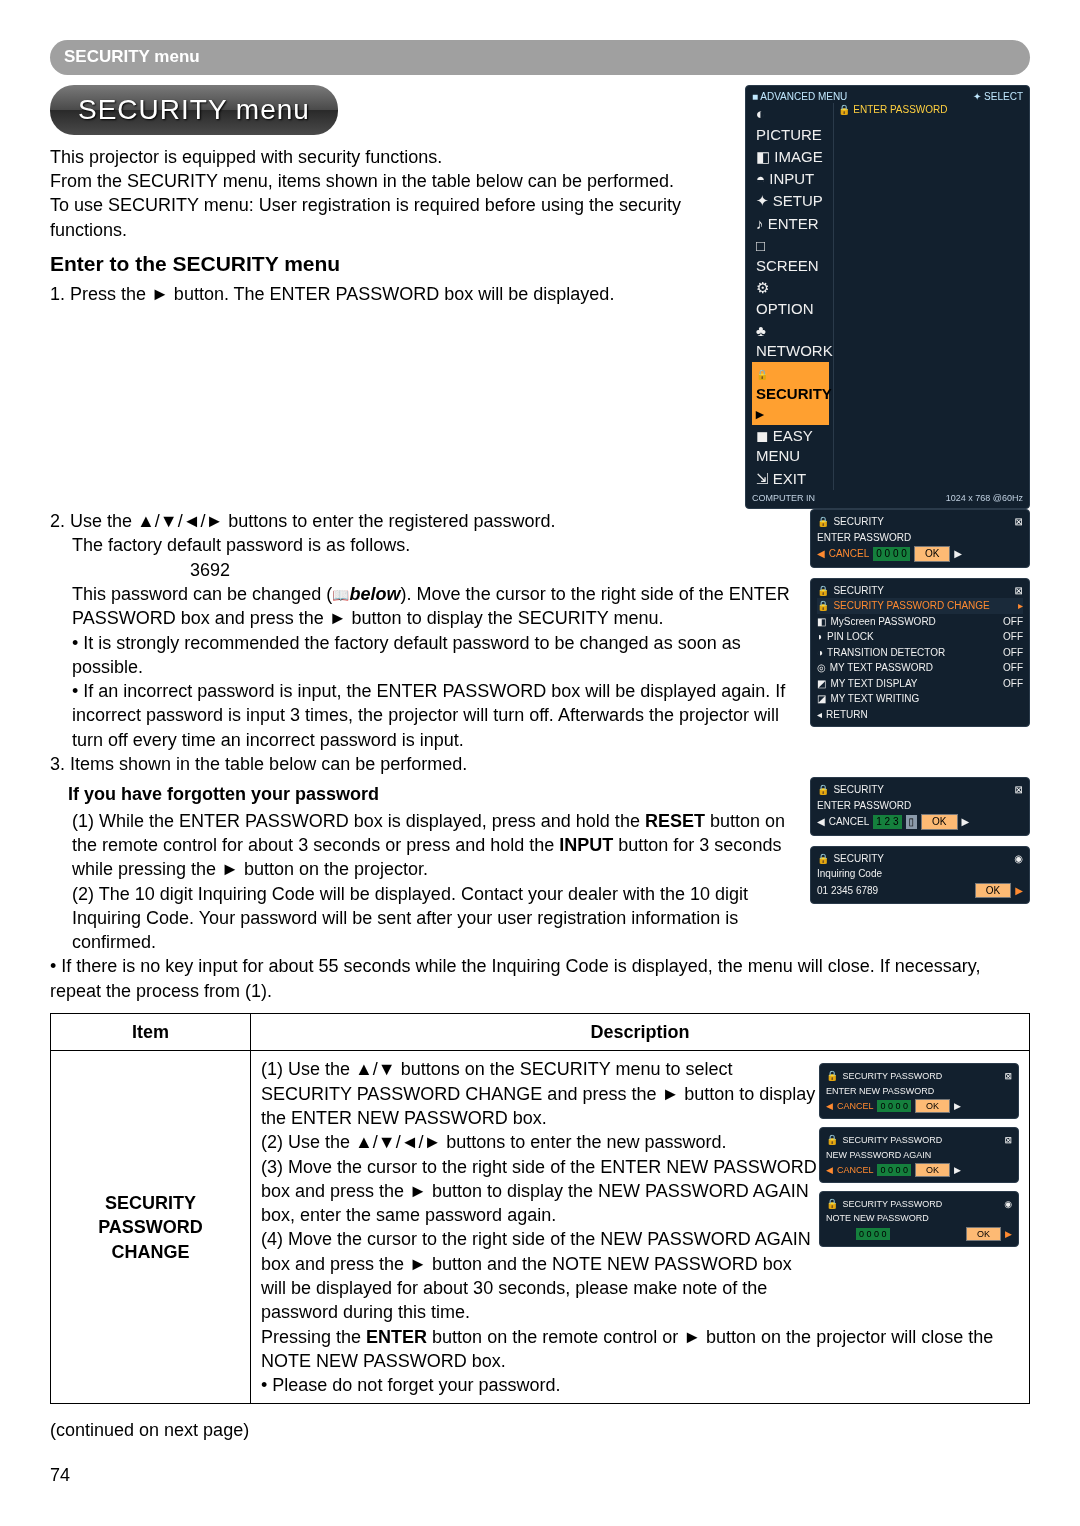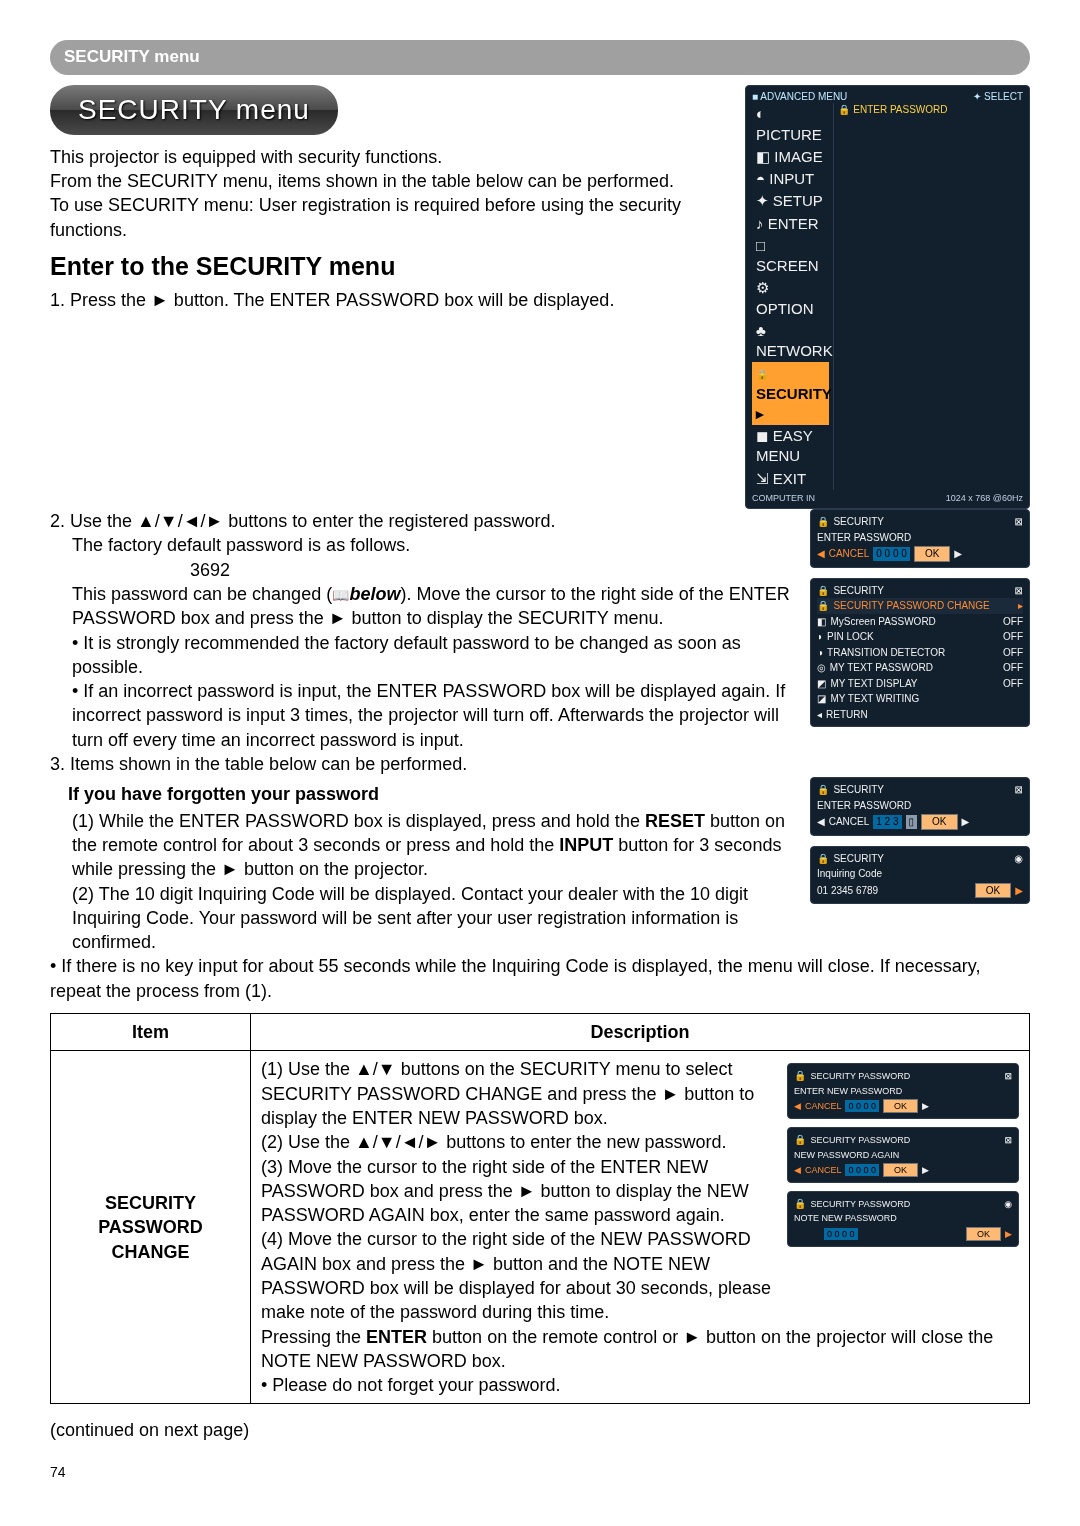--- a/index.html
+++ b/index.html
@@ -41,52 +41,52 @@
     font-size: 10px;
     border-radius: 4px;
     padding: 4px 6px;
     width: 285px;
     border: 1px solid #2a3a4a;
   }
   .osd.small { width: 220px; font-size: 10px; }
   .osd .row { display: flex; align-items: center; gap: 4px; padding: 1px 0; }
   .osd .hl { color: #ffd040; }
   .osd .or { color: #ff8a30; }
-  .osd .sel { background: #0369a1; color: #000; padding: 0 3px; display:inline-block;}
+  .osd .sel { background: #15803d; color: #000; padding: 0 3px; display:inline-block;}
   .osd .btn { background:#fdba74; color:#000; padding:0 10px; border:1px solid #777;}
   .osd .btncancel { color:#ff8a30; }
   .osd-head { display:flex; justify-content: space-between; color:#c0e8ff;}
   .osd-menuitem { padding: 1px 4px; font-size:15px; }
   .osd-menuitem.active { background:#ffa030; color:#000; font-weight:bold;}
   .osd-two { display:flex; }
   .osd-left { border-right:1px solid #2a3a4a; padding-right:4px; width:82px;}
   .osd-right { flex:1; padding-left:4px; }
   .osd-foot { display:flex; justify-content: space-between; font-size:9px; color:#c0d0e0; padding-top:2px;}
-  .subhead { font-weight: bold; font-size: 25px; margin: 8px 0 4px 0; }
+  .subhead { font-weight: bold; font-size: 21px; margin: 8px 0 4px 0; }
   .subhead2 { font-weight: bold; font-size: 18px; margin: 6px 0 2px 18px; }
   .indent { padding-left: 22px; }
   .center-num { padding-left: 140px; }
   table.desc {
     border-collapse: collapse;
     width: 100%;
     margin-top: 10px;
   }
   table.desc th, table.desc td {
     border: 1px solid #000;
     padding: 6px 10px;
     vertical-align: top;
   }
   table.desc th { font-weight: bold; text-align: center; }
   .item-cell { width: 200px; text-align: center; vertical-align: middle !important; font-weight: bold; }
   .desc-inner { display: flex; }
   .desc-text { flex: 1; }
   .desc-figs { display: flex; flex-direction: column; gap: 8px; margin-top: 6px;}
-  .osd.tiny { width: 232px; font-size: 9px; }
+  .osd.tiny { width: 200px; font-size: 9px; }
   .page-foot { margin-top: 14px; }
-  .pagenum { margin-top: 20px; font-size: 14px; }
+  .pagenum { margin-top: 20px; font-size: 18px; }
   .book-icon::before {
     content: "📖";
     font-size: 14px;
   }
   .lock-icon::before { content:"🔒"; font-size:10px;}
   .closex { color:#fff;}
   .flex-mid { display:flex; align-items:flex-start;}
   .flex-mid .mid-left { flex:1;}
   .flex-mid .mid-right { display:flex; flex-direction:column; gap:10px;}
 </style>

